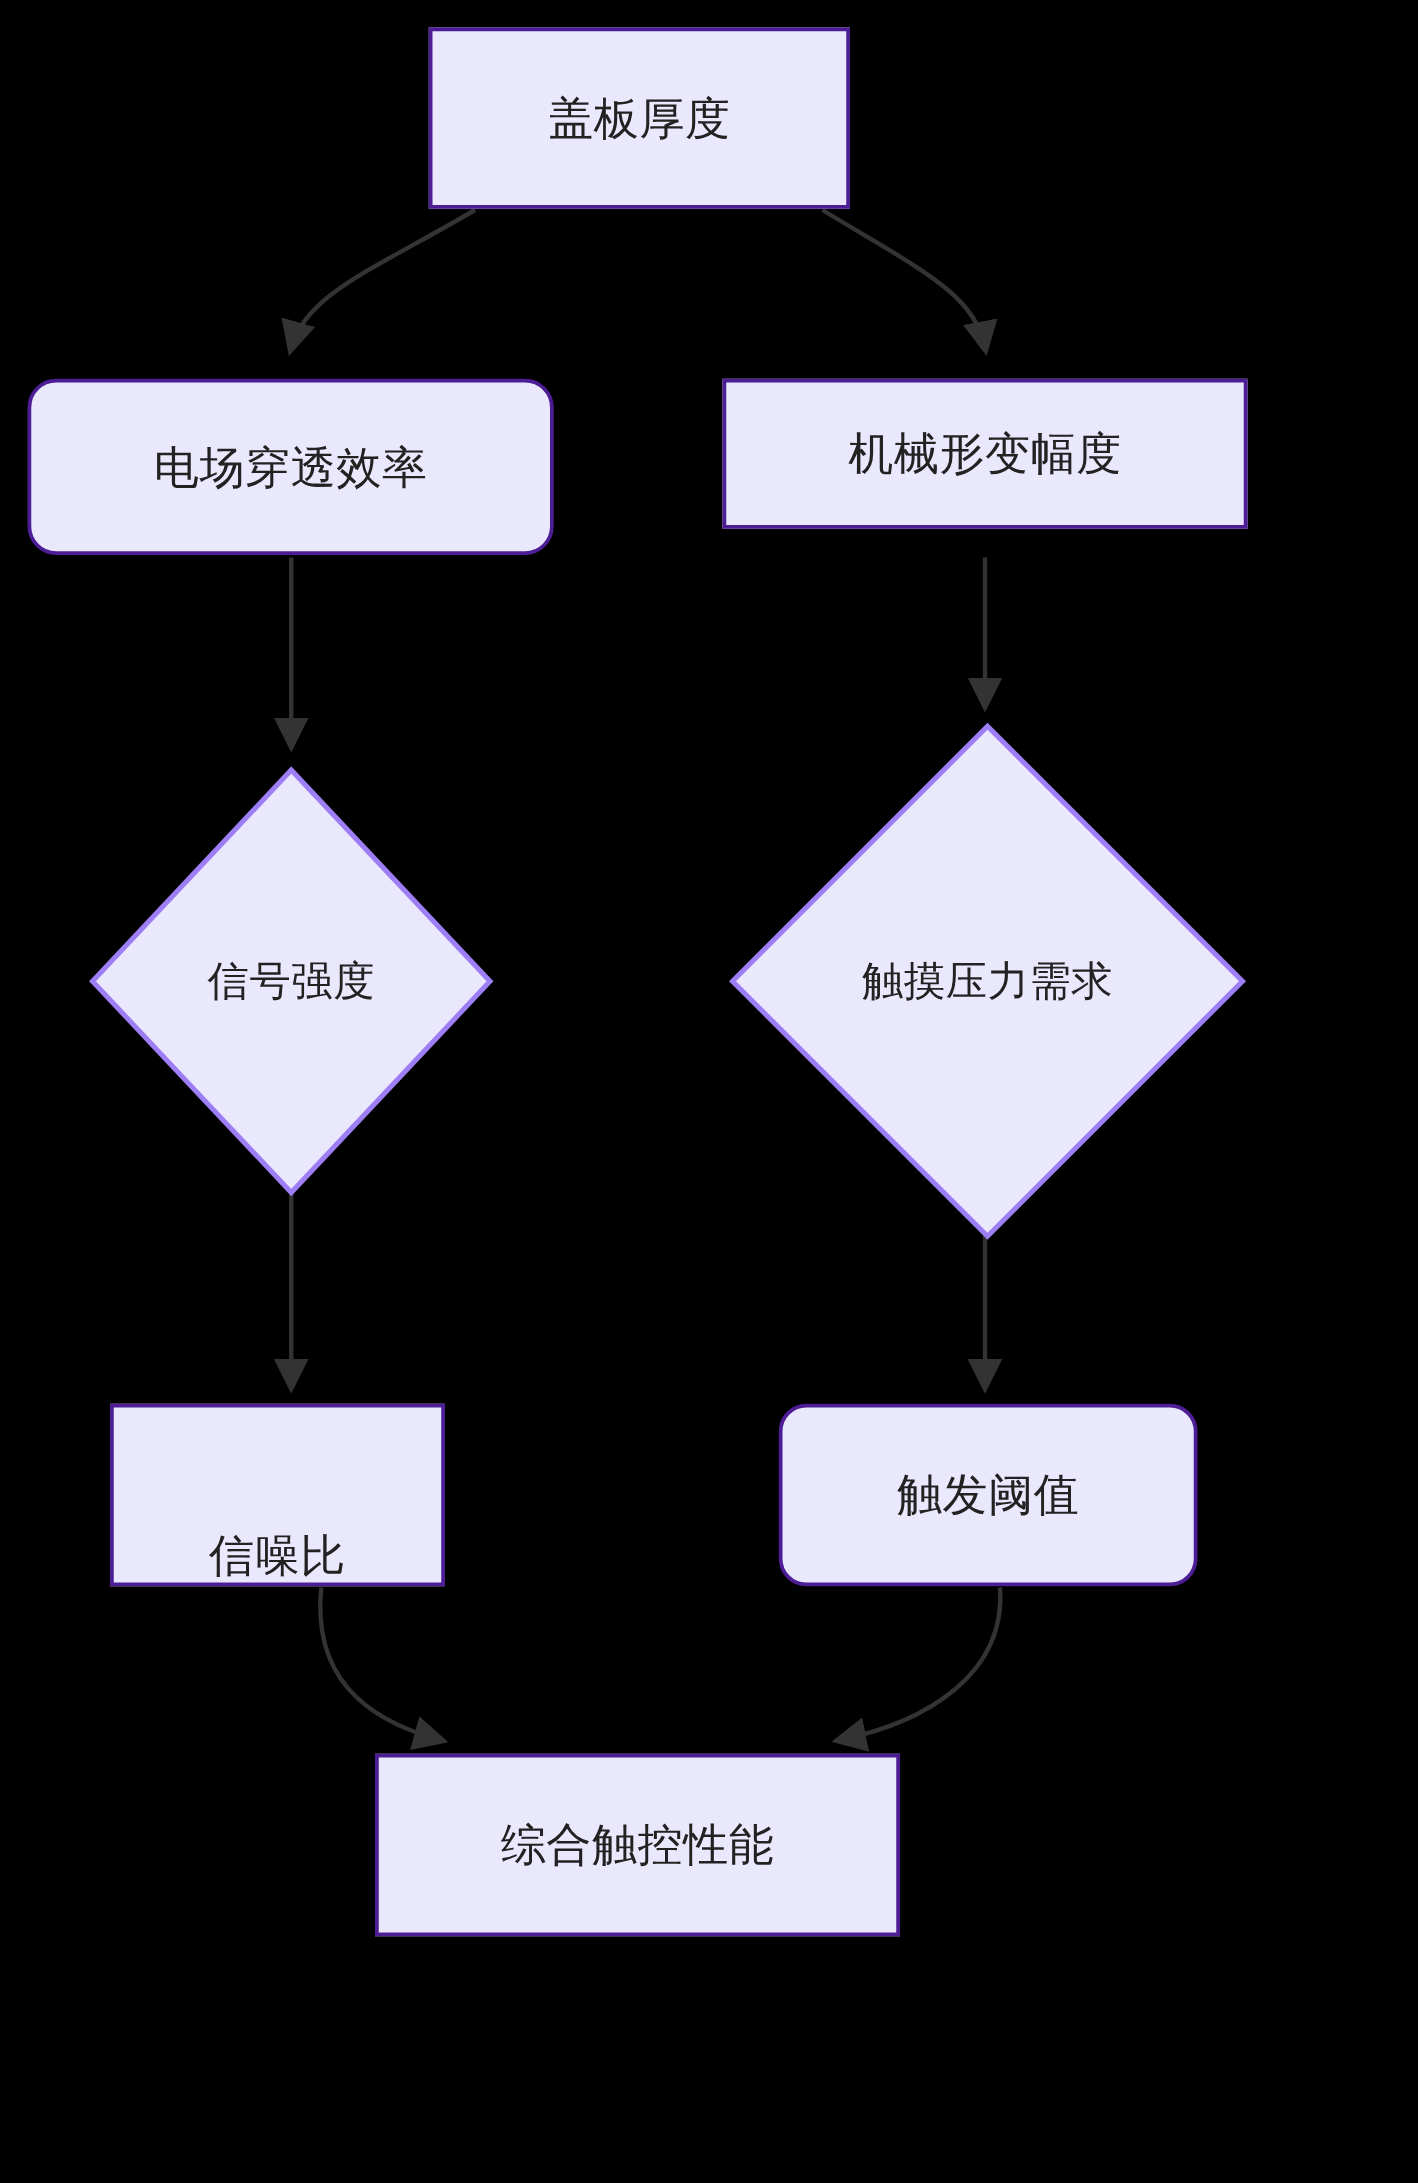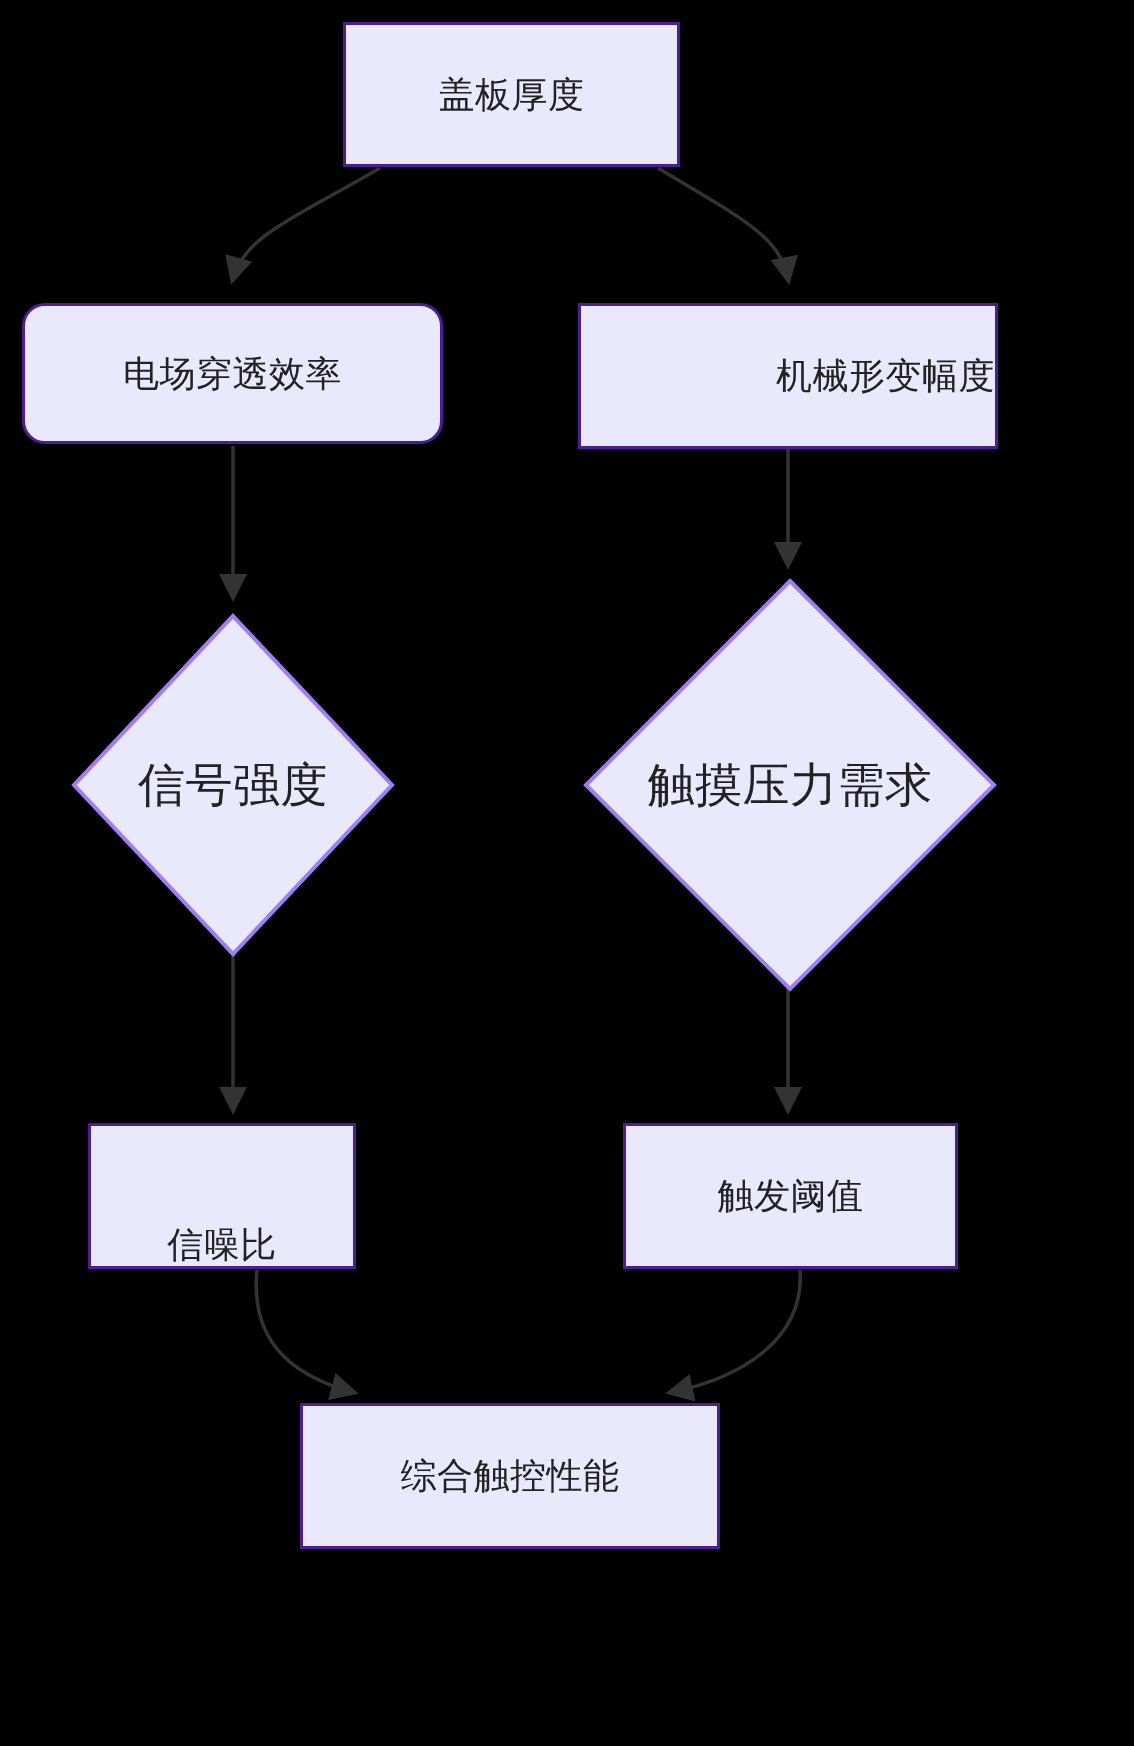--- a/index.html
+++ b/index.html
@@ -51,21 +51,21 @@
   .diamond-shape {
     position: absolute;
     left: 0;
     top: 0;
     width: 100%;
     height: 100%;
   }
   .diamond-label {
     position: relative;
     z-index: 2;
-    font-size: 47px;
+    font-size: 33px;
     color: #222222;
     white-space: nowrap;
     letter-spacing: 0.5px;
   }
 </style>
 </head>
 <body>
 
 <div id="canvas">
 
@@ -94,21 +94,21 @@
   </svg>
 
   <div class="node rect-node" style="left:343px; top:22px; width:337px; height:145px;">
     <span>盖板厚度</span>
   </div>
 
   <div class="node rect-node" style="left:22px; top:303px; width:421px; height:141px;border-radius:23px;">
     <span>电场穿透效率</span>
   </div>
 
-  <div class="node rect-node" style="left:578px; top:303px; width:420px; height:146px;justify-content:flex-end;">
+  <div class="node rect-node" style="left:578px; top:303px; width:420px; height:120px;">
     <span>机械形变幅度</span>
   </div>
 
   <div class="diamond-wrap" style="left:71px; top:613px; width:324px; height:344px;">
     <svg class="diamond-shape" viewBox="0 0 324 344" preserveAspectRatio="none">
       <polygon points="162,3 321,172 162,341 3,172" fill="#eae8fd" stroke="#9d7ef5" stroke-width="4"></polygon>
     </svg>
     <span class="diamond-label">信号强度</span>
   </div>
 
@@ -116,21 +116,21 @@
     <svg class="diamond-shape" viewBox="0 0 414 414" preserveAspectRatio="none">
       <polygon points="207,3 411,207 207,411 3,207" fill="#eae8fd" stroke="#9d7ef5" stroke-width="4"></polygon>
     </svg>
     <span class="diamond-label">触摸压力需求</span>
   </div>
 
   <div class="node rect-node" style="left:88px; top:1123px; width:268px; height:146px;align-items:flex-end;">
     <span>信噪比</span>
   </div>
 
-  <div class="node rect-node" style="left:623px; top:1123px; width:335px; height:146px;">
+  <div class="node rect-node" style="left:623px; top:1123px; width:335px; height:146px;border-radius:22px;">
     <span>触发阈值</span>
   </div>
 
   <div class="node rect-node" style="left:300px; top:1403px; width:420px; height:146px;justify-content:center;">
     <span>综合触控性能</span>
   </div>
 
 </div>
 
 </body></html>

